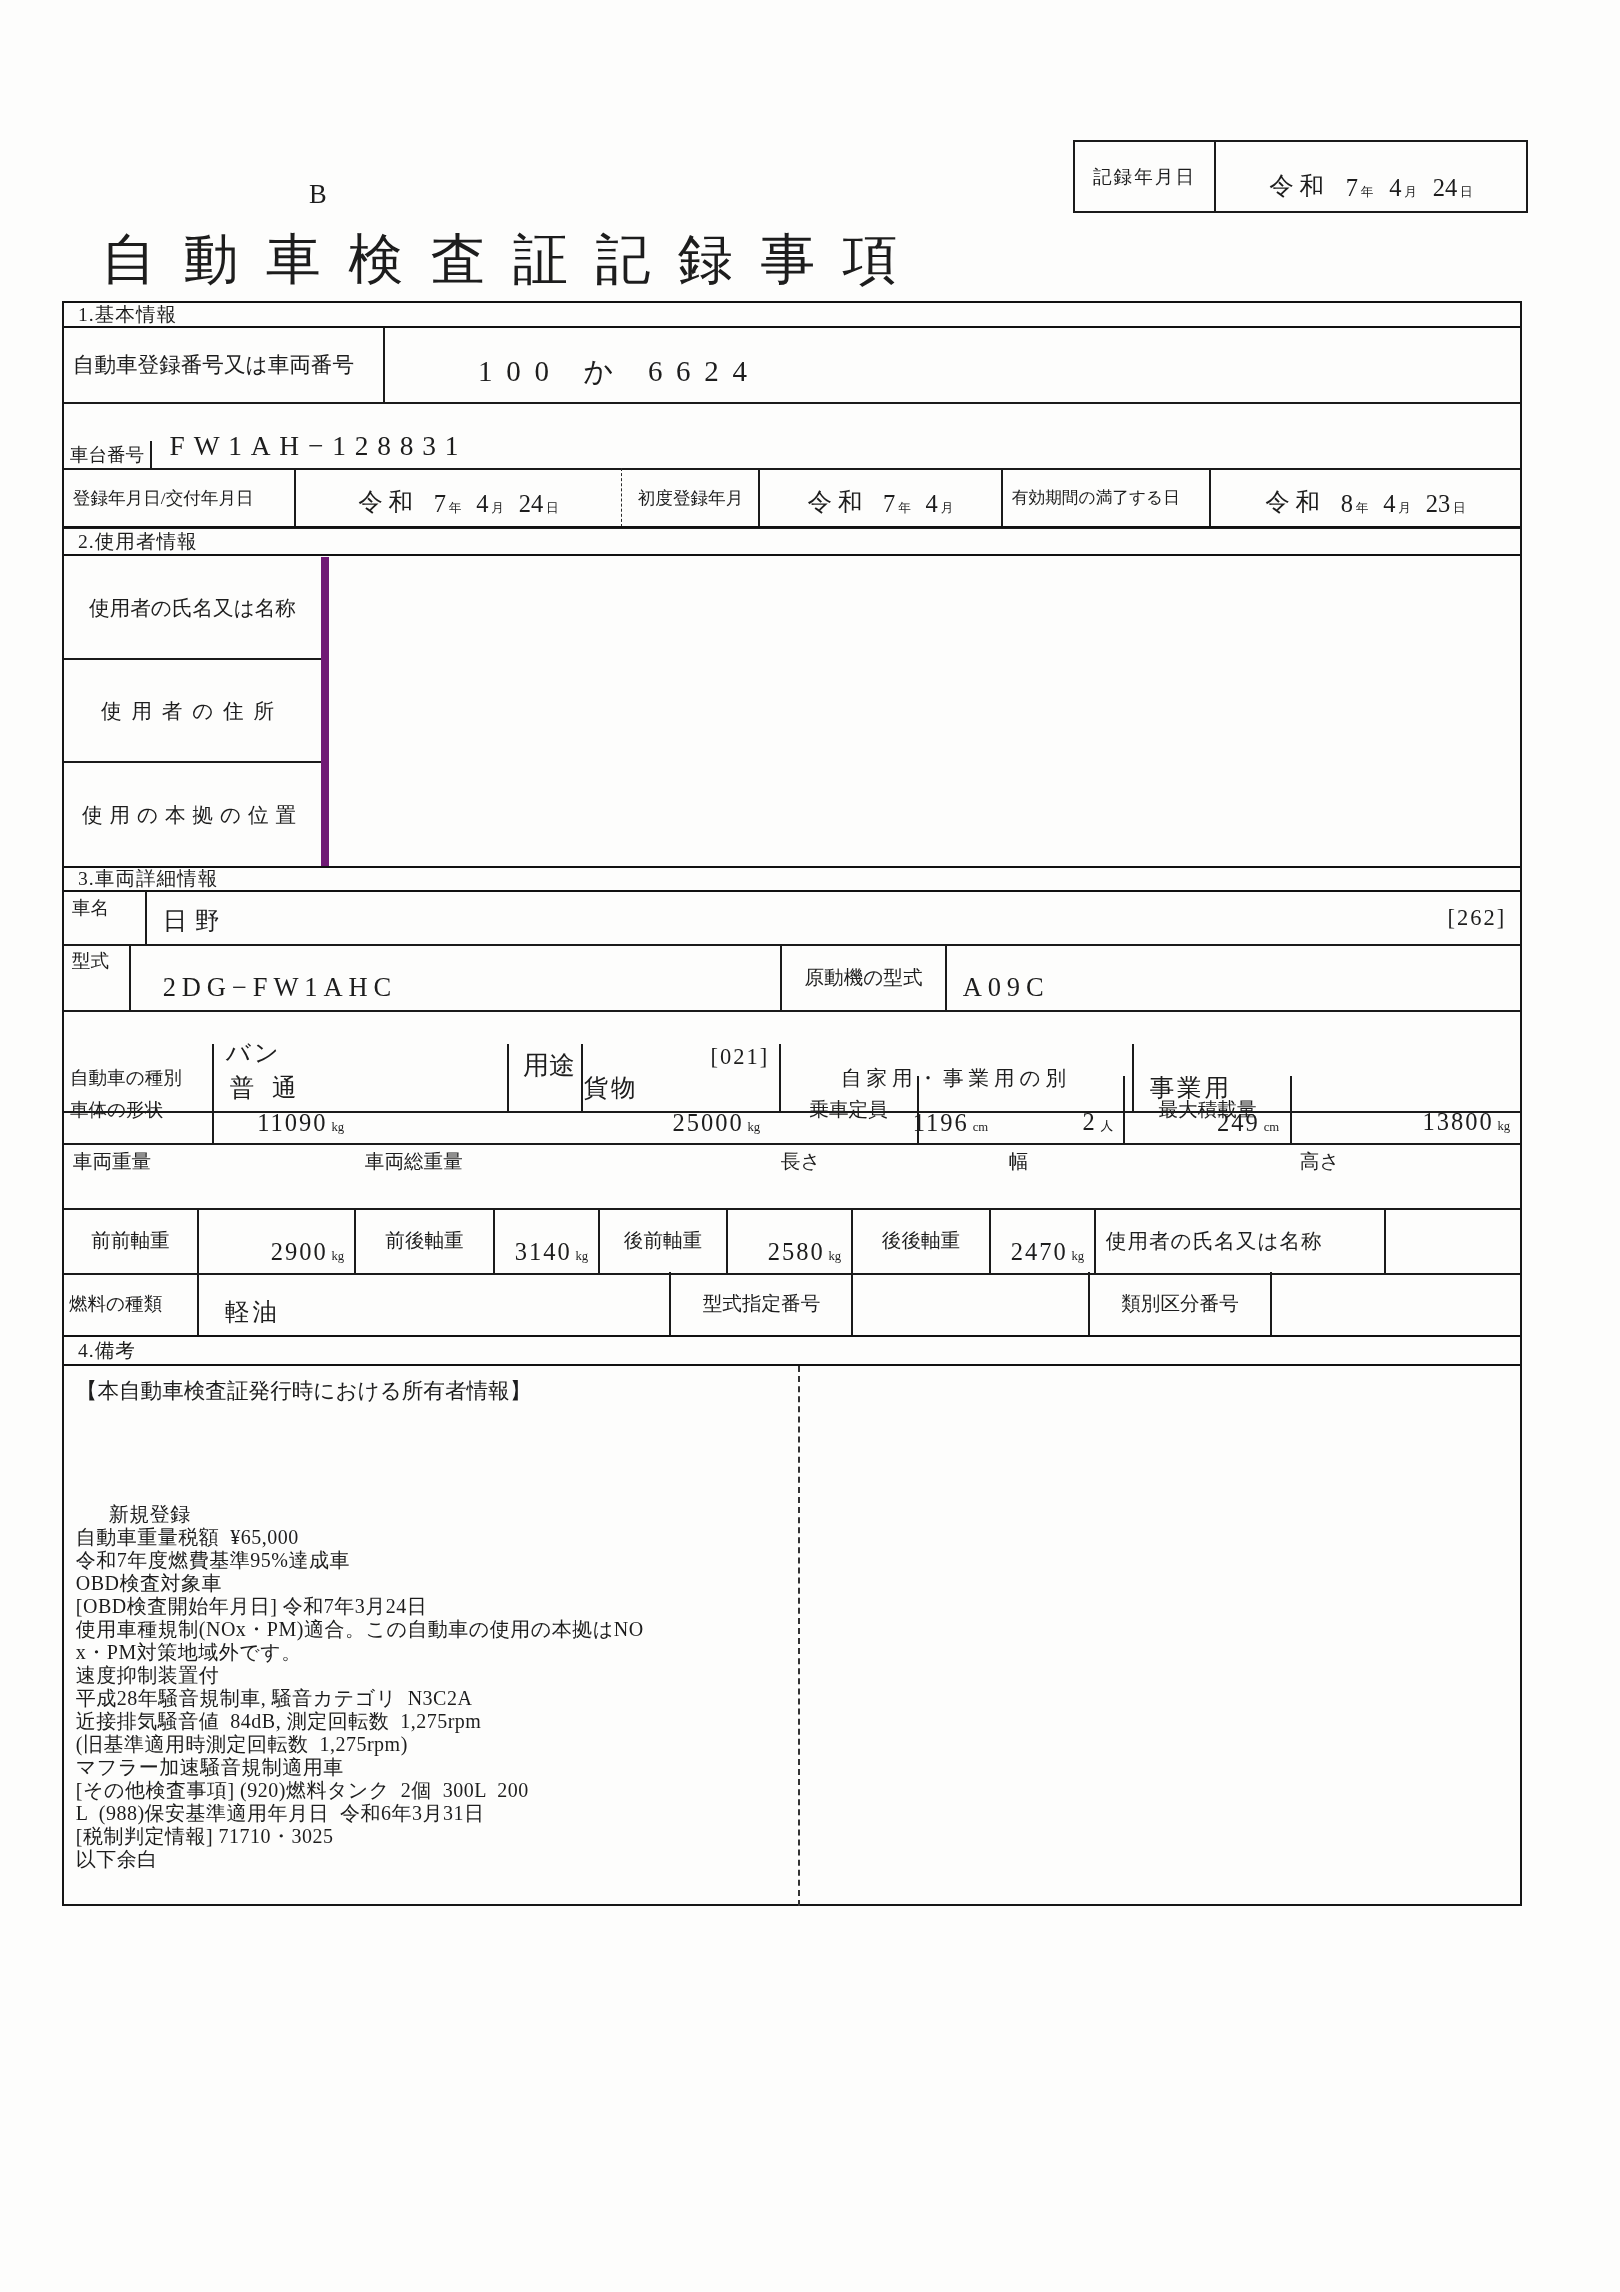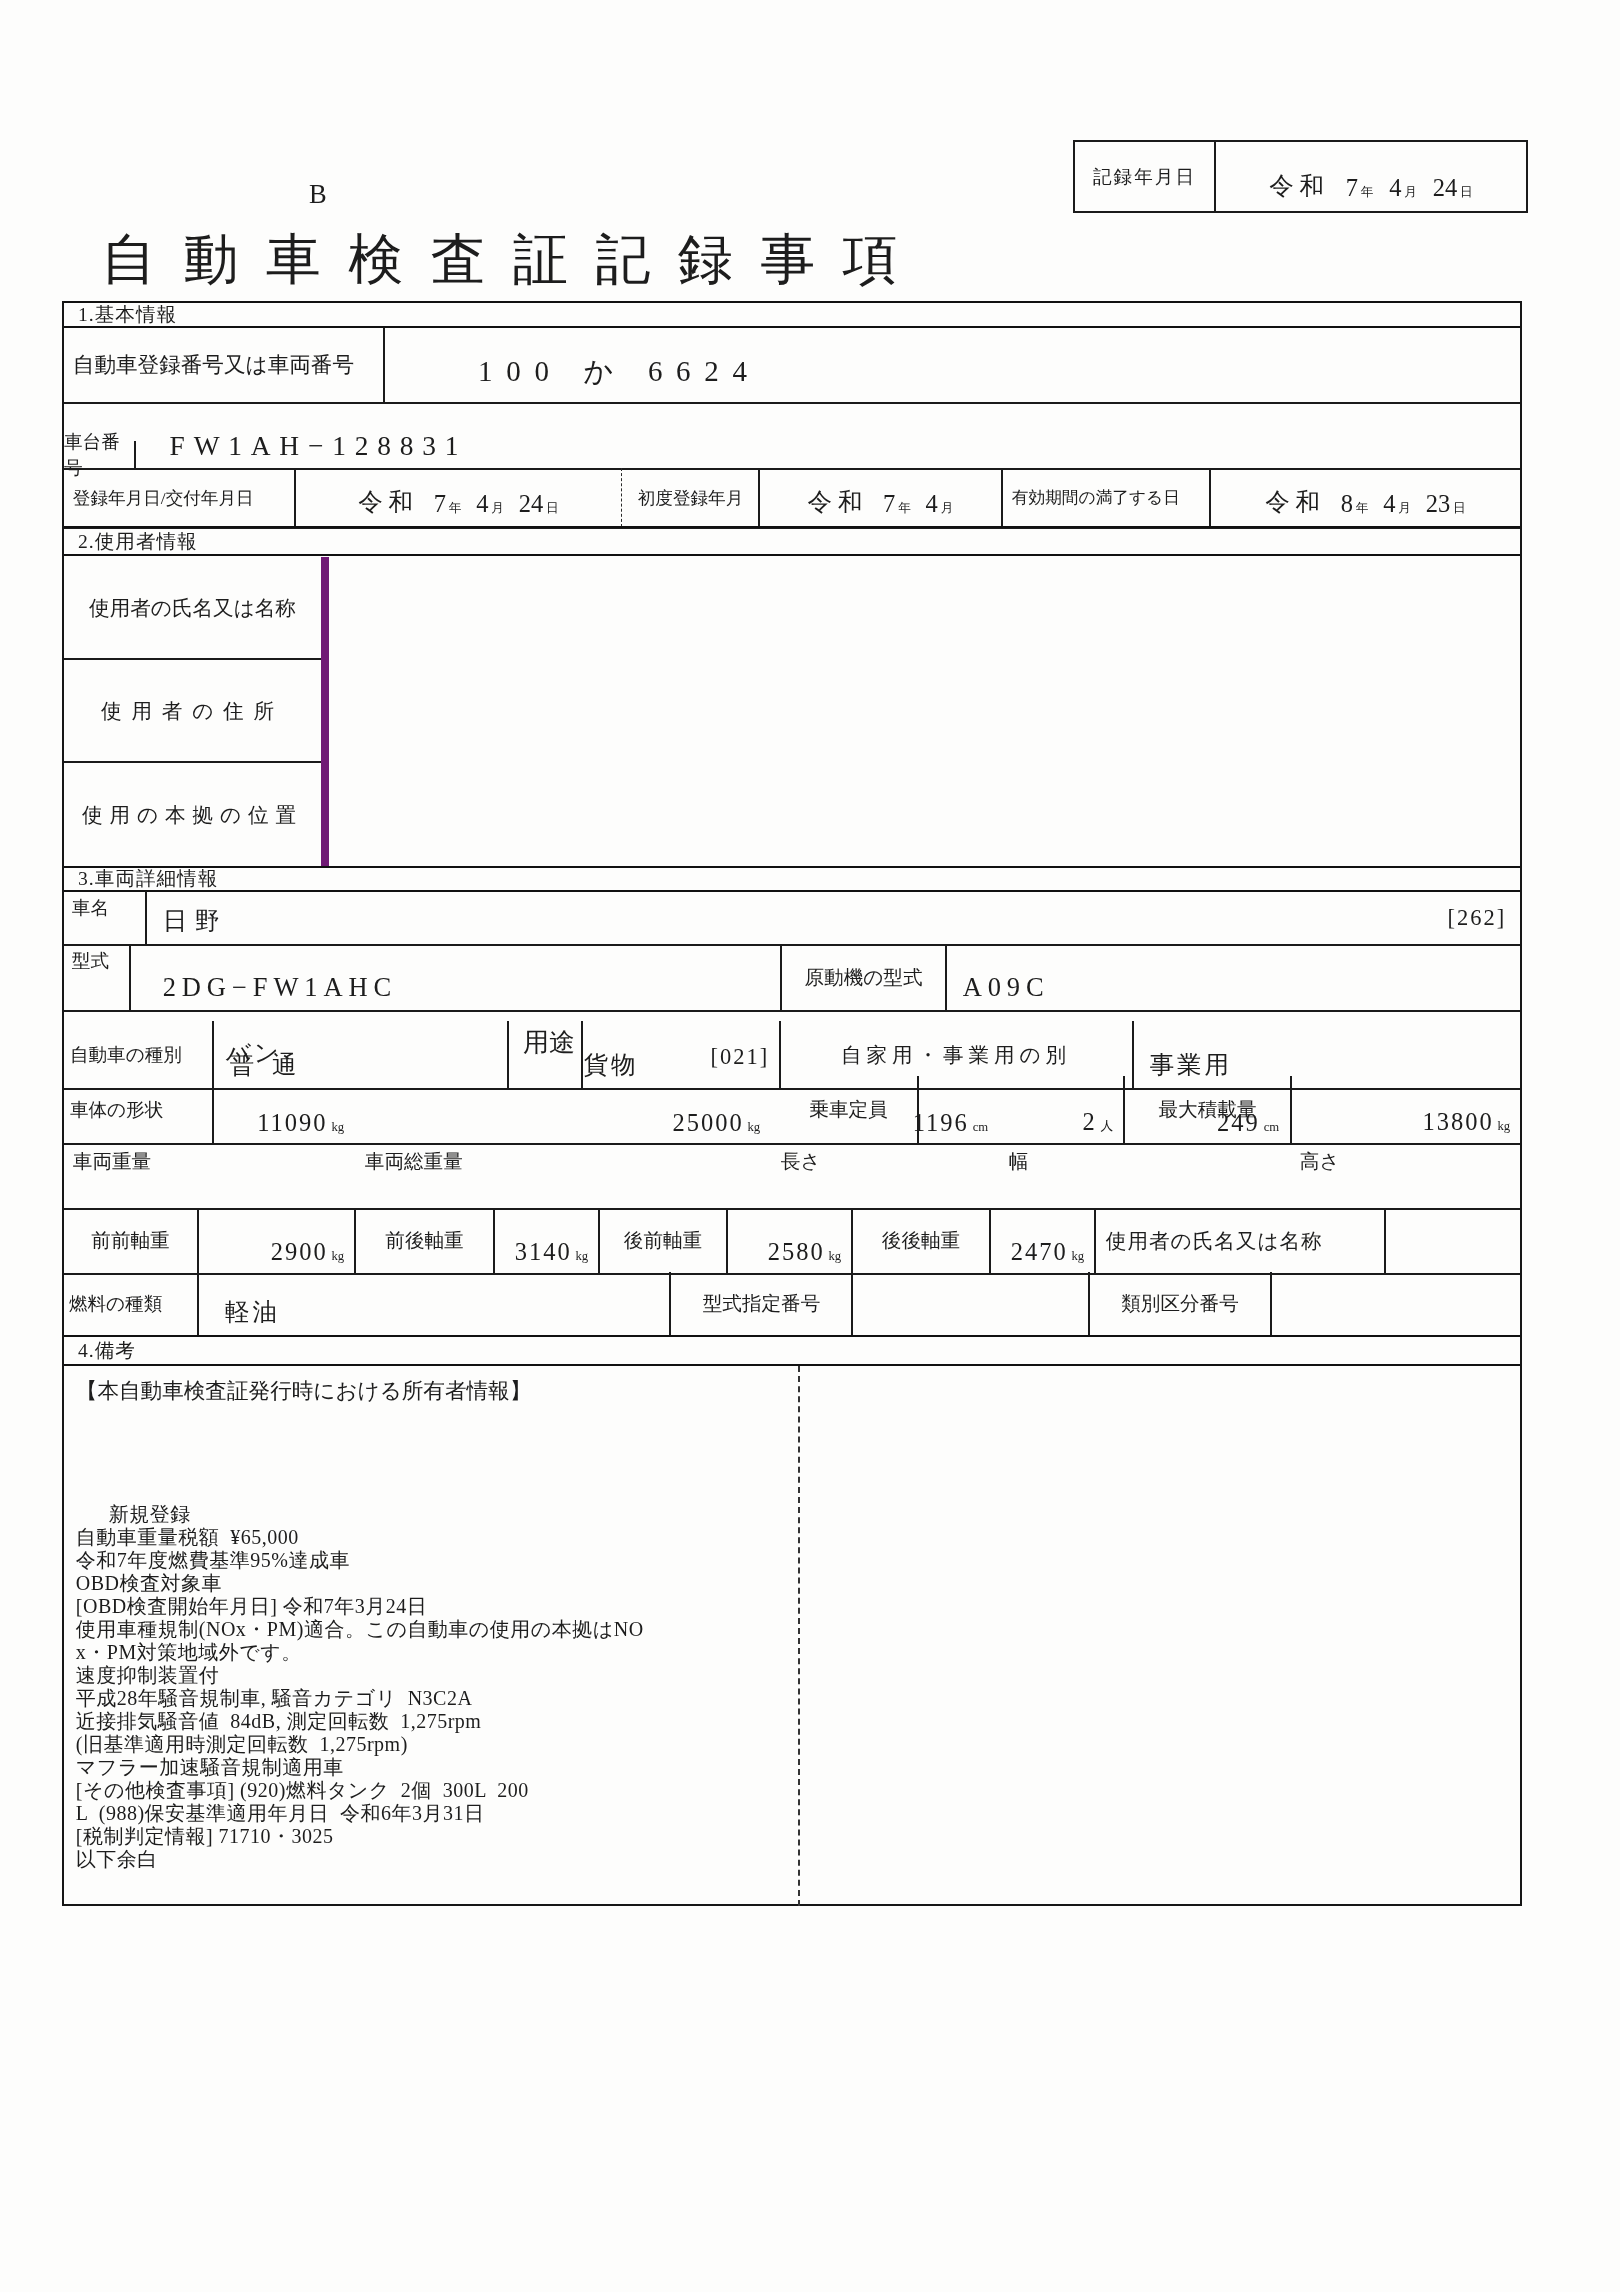--- a/index.html
+++ b/index.html
@@ -94,21 +94,21 @@
   <div class="abs doc-table">
 
     <div class="sechead" style="top:0;height:26.5px;">1.基本情報</div>
 
     <div class="row" style="top:26.5px;height:74px;">
       <div class="cell br lab pad" style="left:0;width:321px;font-size:21.6px;">自動車登録番号又は車両番号</div>
       <div class="cell" style="left:321px;right:0;display:flex;align-items:flex-end;padding:0 0 9.8px 93px;font-size:29px;letter-spacing:13.7px;">100  か  6624</div>
     </div>
 
     <div class="row" style="top:101px;height:66px;">
-      <div class="cell br lab" style="left:0;width:72px;justify-content:center;font-size:18.6px;margin-top:39px;">車台番号</div>
+      <div class="cell br lab" style="left:0;width:88px;justify-content:center;font-size:18.6px;margin-top:39px;">車台番号</div>
       <div class="cell" style="left:88px;right:0;display:flex;align-items:flex-end;padding:0 0 5.9px 17.6px;font-size:27.4px;letter-spacing:8.8px;">FW1AH−128831</div>
     </div>
 
     <div class="row" style="top:167px;height:59px;">
       <div class="cell br lab pad" style="left:0;width:232px;font-size:17.6px;">登録年月日/交付年月日</div>
       <div class="cell brd date-val" style="left:232px;width:326px;">
         <span class="era">令和</span>
         <span class="dp">
             <span class="n">7</span>
             <span class="u">年</span>
@@ -171,21 +171,21 @@
       <div class="cell" style="right:0;width:137px;display:flex;align-items:center;justify-content:flex-end;padding-right:13.7px;font-size:22.5px;letter-spacing:2px;">[262]</div>
     </div>
 
     <div class="row" style="top:643px;height:66px;">
       <div class="cell br lab top" style="left:0;width:67px;padding-left:7.8px;font-size:18.6px;">型式</div>
       <div class="cell val-bl" style="left:83px;width:633px;font-size:26.5px;letter-spacing:5.9px;">2DG−FW1AHC</div>
       <div class="cell bl br lab ctr" style="left:716px;width:167px;font-size:19.6px;">原動機の型式</div>
       <div class="cell val-bl" style="left:883px;right:0;font-size:26.5px;letter-spacing:5.9px;">A09C</div>
     </div>
 
-    <div class="row" style="top:720px;height:67px;">
+    <div class="row" style="top:743px;height:67px;">
       <div class="cell br lab" style="left:0;width:150px;padding-left:5.9px;font-size:18.6px;">自動車の種別</div>
       <div class="cell br val-bl" style="left:150px;width:295px;letter-spacing:5.9px;">普 通</div>
       <div class="cell br lab top" style="left:445px;width:74px;padding-left:14px;font-size:26px;">用途</div>
       <div class="cell br val-bl" style="left:504px;width:213px;letter-spacing:2.9px;">貨物</div>
       <div class="cell val-bl" style="left:1070px;right:0;letter-spacing:2.9px;">事業用</div>
       <div class="cell br lab ctr" style="left:716px;width:354px;font-size:20.6px;letter-spacing:4.9px;">自家用・事業用の別</div>
     </div>
 
     <div class="row" style="top:775px;height:67px;">
       <div class="cell br lab" style="left:0;width:150px;padding-left:5.9px;font-size:18.6px;">車体の形状</div>

